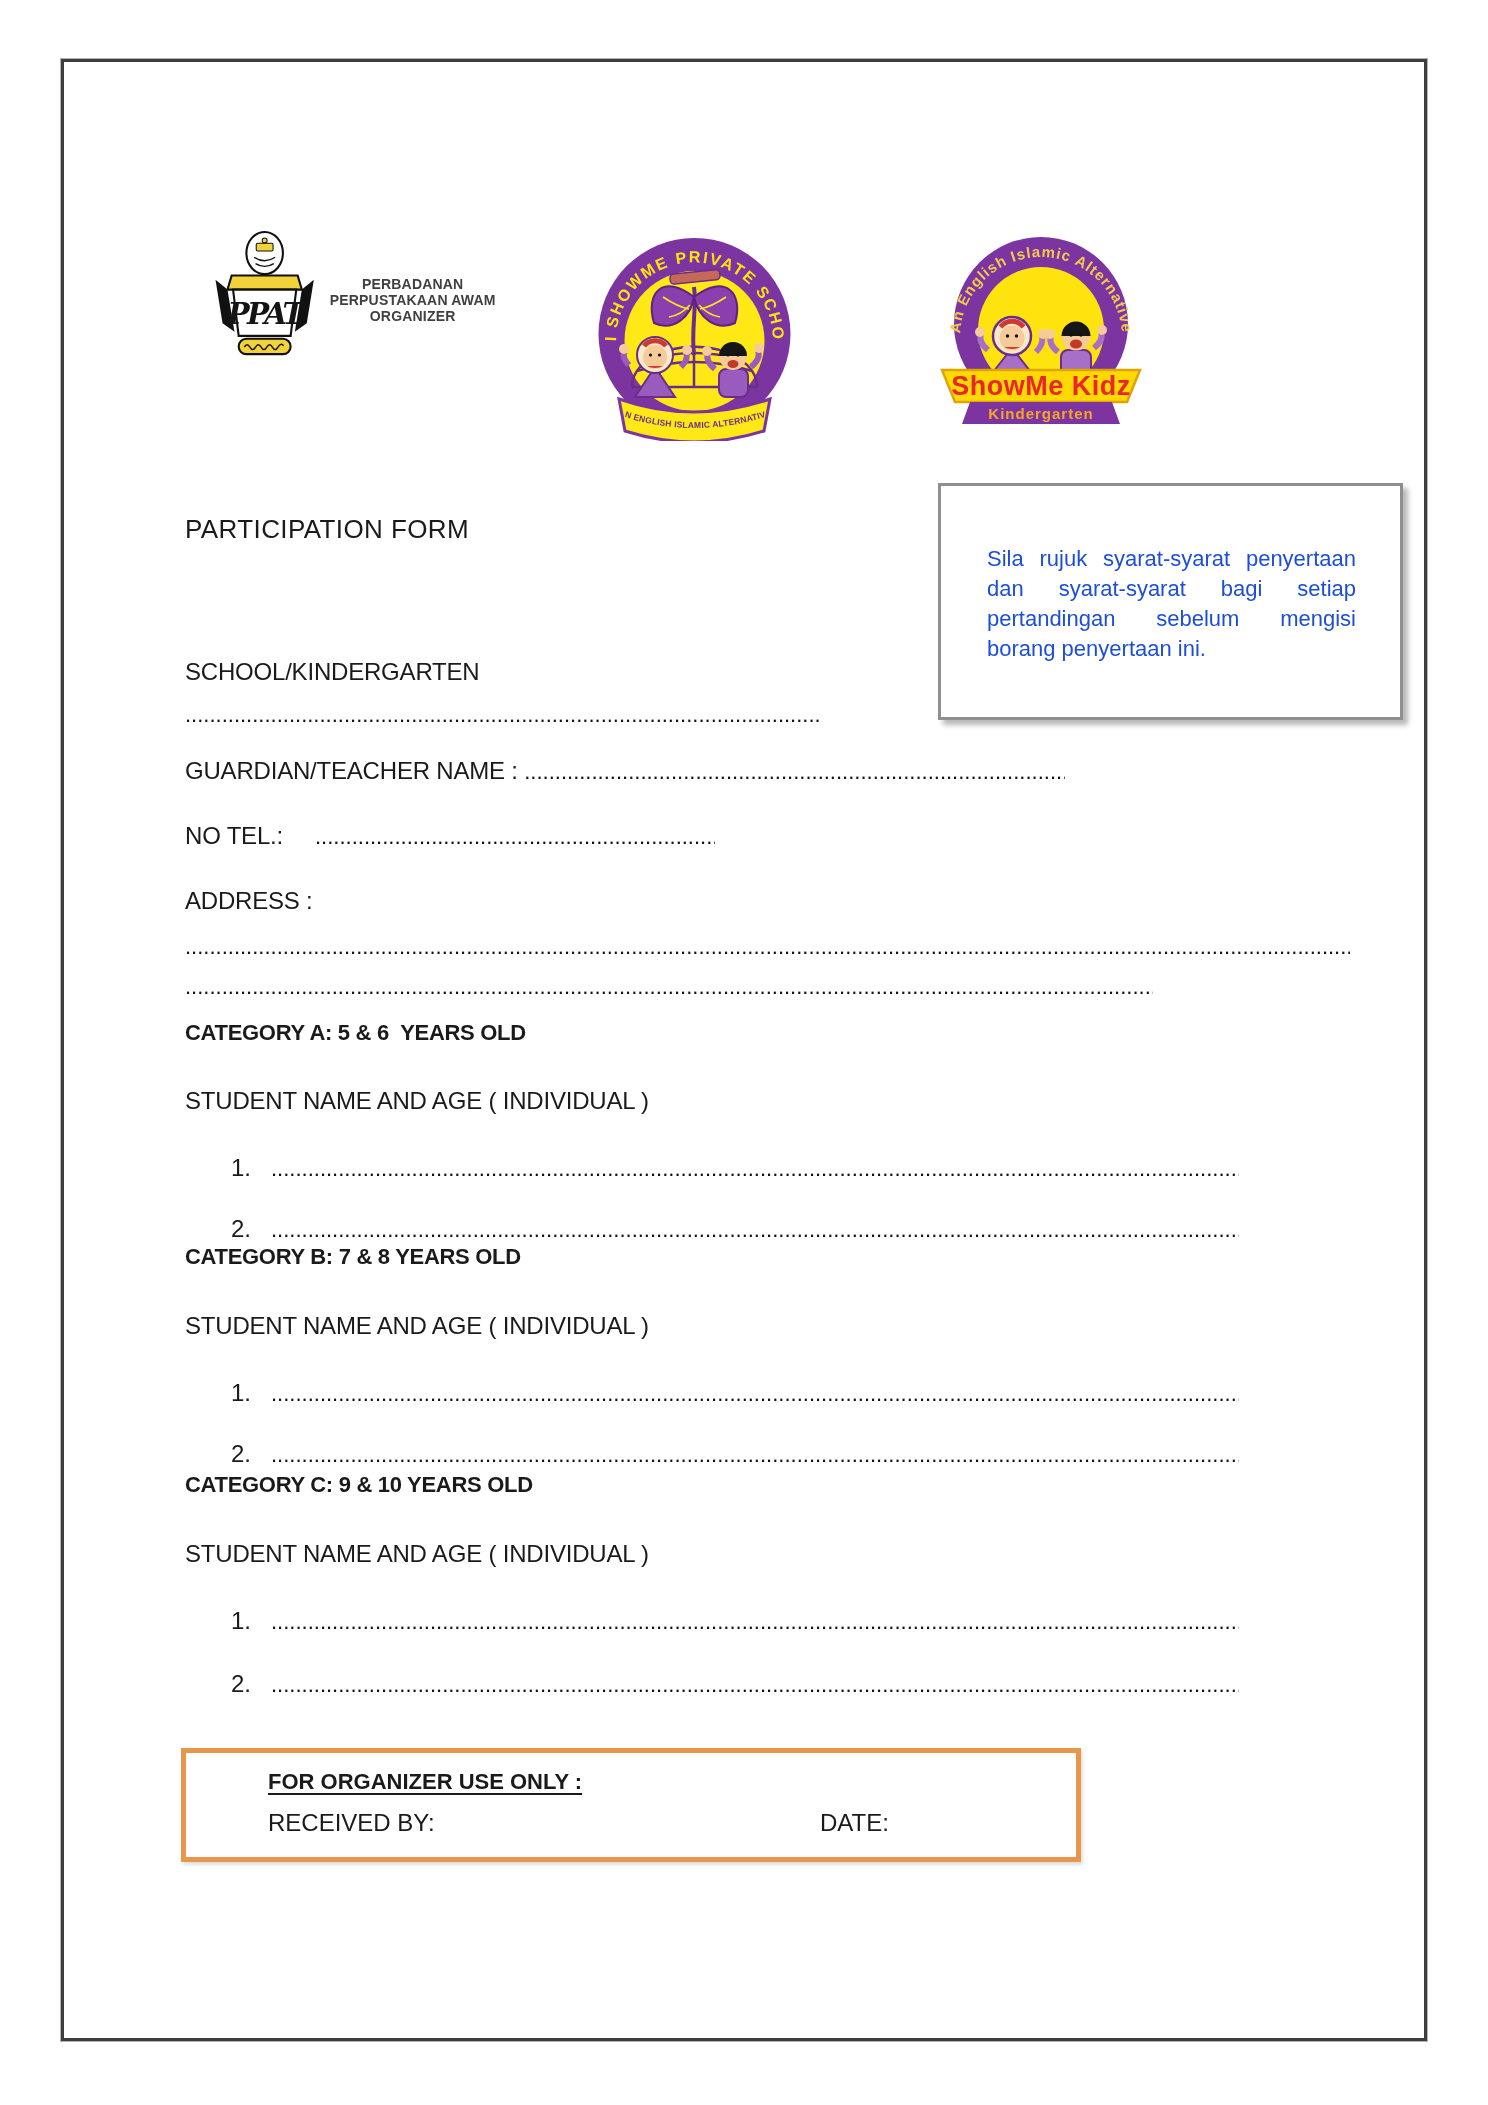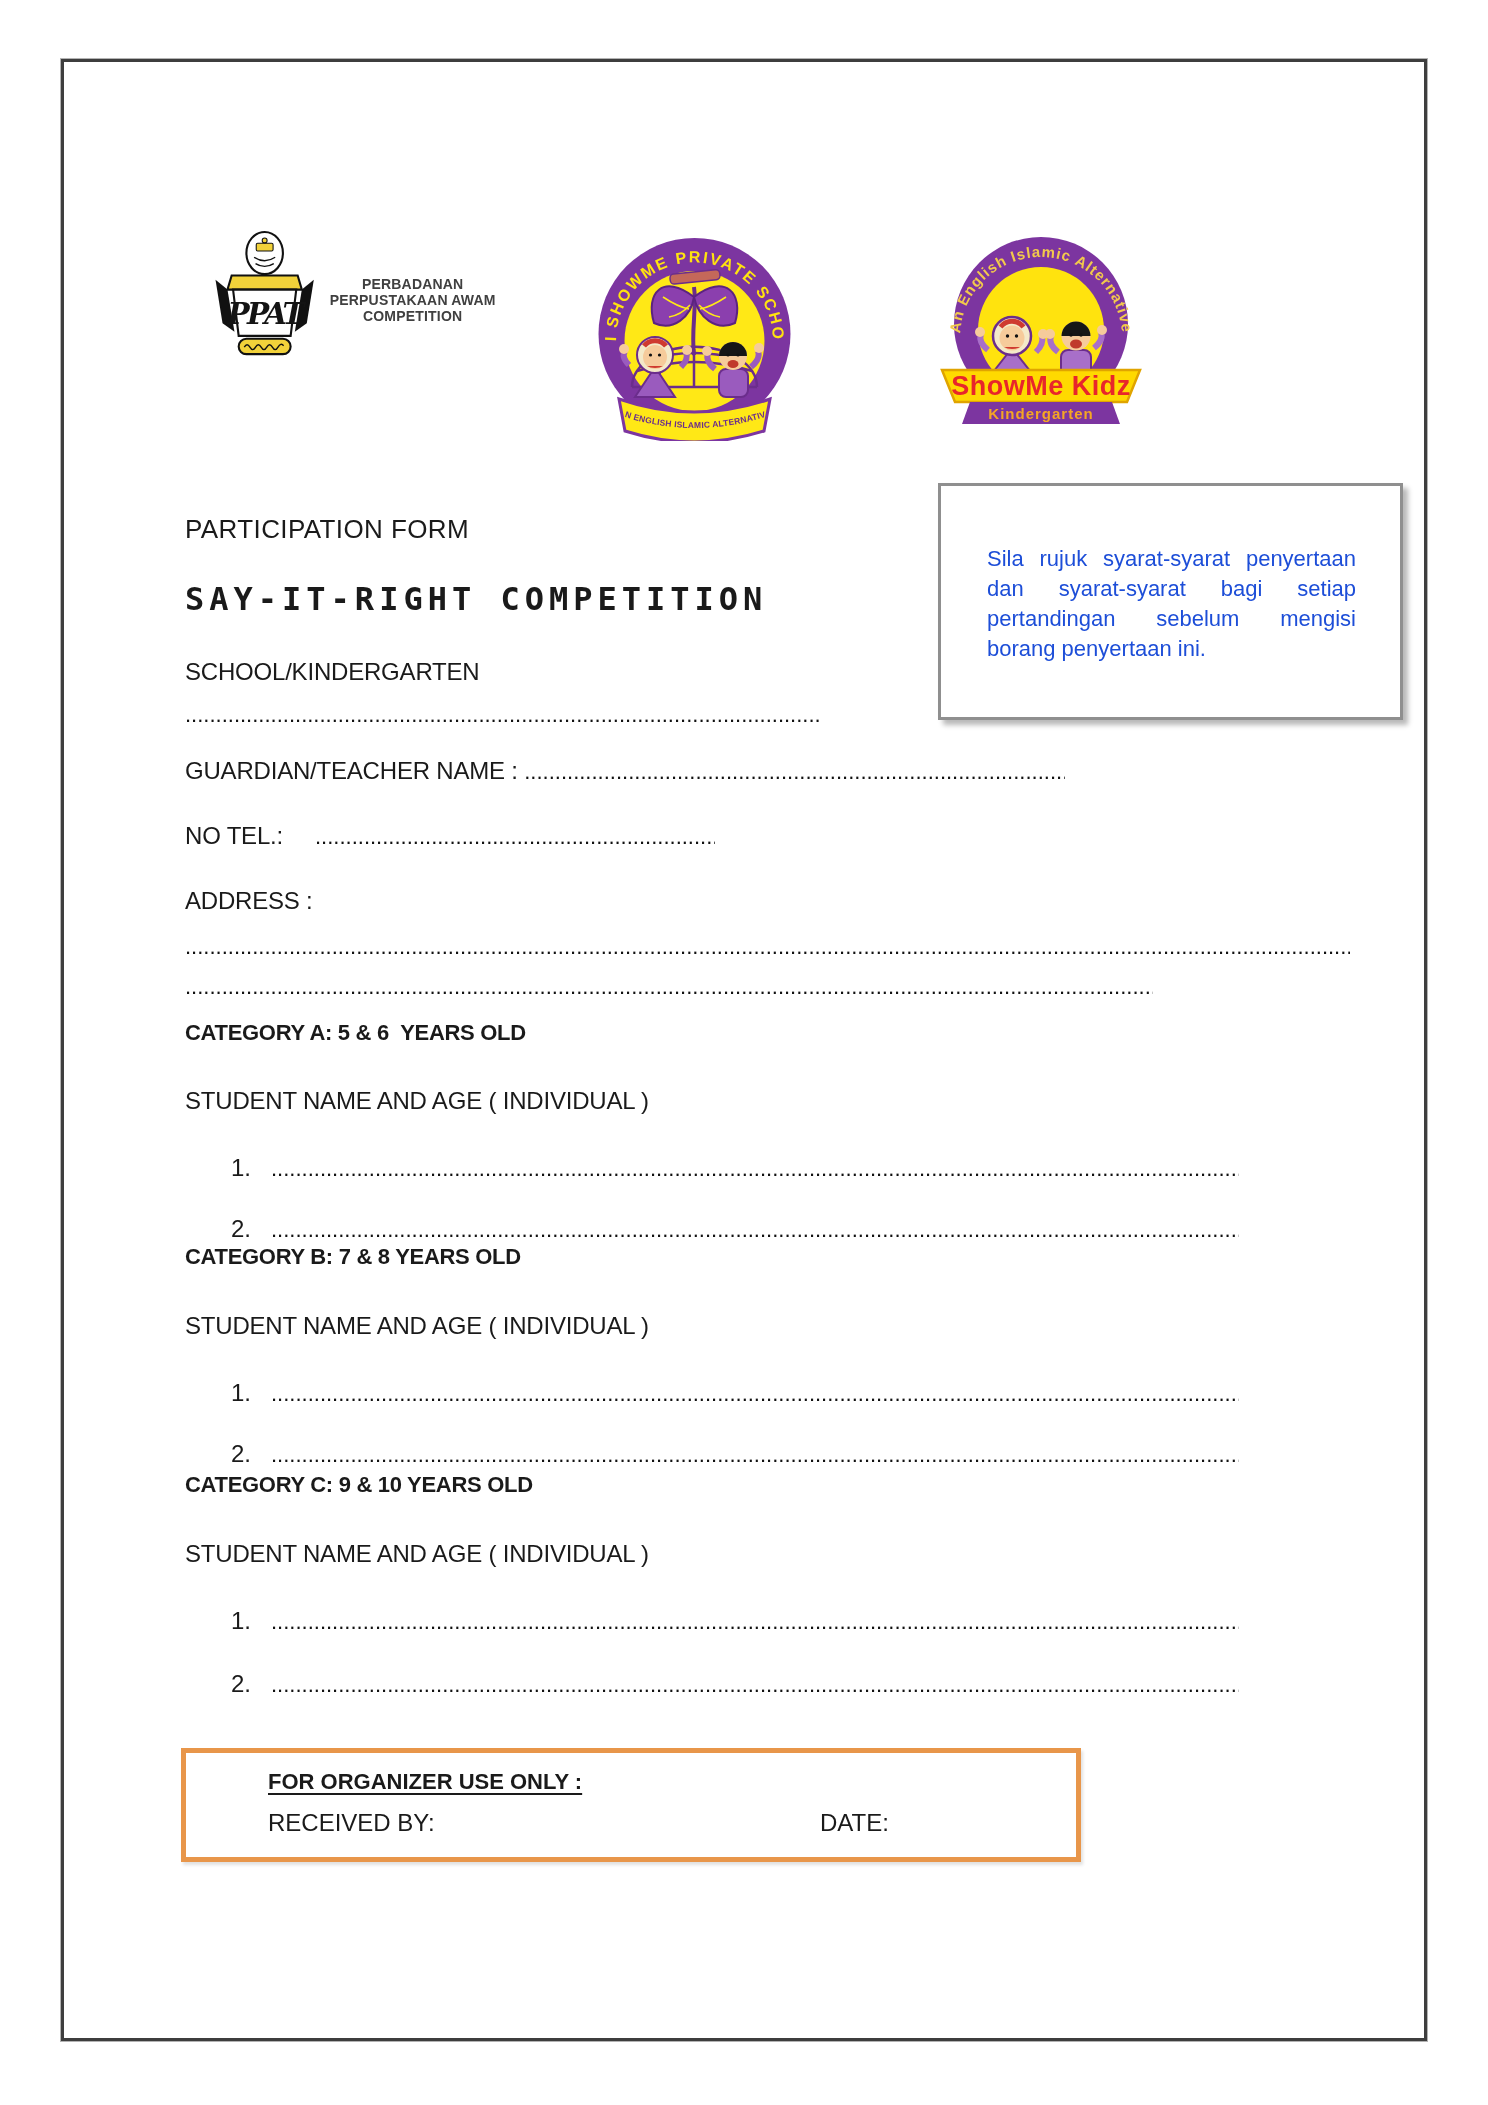--- a/index.html
+++ b/index.html
@@ -71,21 +71,21 @@
       <path d="M28 64 L122 64 L128 84 L22 84 Z" fill="#f2d23a" stroke="#111" stroke-width="3"></path>
       <path d="M22 84 L5 70 L15 132 L32 144 Z" fill="#111"></path>
       <path d="M128 84 L145 70 L135 132 L118 144 Z" fill="#111"></path>
       <path d="M30 84 L120 84 L112 150 L38 150 Z" fill="#fff" stroke="#111" stroke-width="3"></path>
       <text class="svg-mono" x="75" y="133" text-anchor="middle" font-size="42" font-weight="bold" font-style="italic" letter-spacing="-4" fill="#141414">PPAT</text>
       <rect x="38" y="154" width="74" height="22" rx="11" fill="#f2d23a" stroke="#111" stroke-width="3"></rect>
       <path d="M46 166 q4 -7 8 0 t8 0 t8 0 t8 0 t8 0 t8 0 t8 -2" stroke="#111" stroke-width="2" fill="none"></path>
     </svg>
     <div class="ppat-caption">
       <div>PERBADANAN PERPUSTAKAAN AWAM</div>
-      <div>COMPETITION</div>
+      <div>ORGANIZER</div>
     </div>
   </div>
 
   <div class="logo-wrap" style="left:529px; top:173px; width:203px;">
     <svg width="203" height="206" viewBox="0 0 203 206">
       <circle cx="101.5" cy="99" r="96" fill="#7c35a0"></circle>
       <circle cx="101.5" cy="106" r="70" fill="#ffe816"></circle>
       <defs>
         <path id="arcSri" d="M 23 106 A 78.5 78.5 0 1 1 180 106" fill="none"></path>
         <path id="bannerSri" d="M 32 182 Q 101 204 172 182" fill="none"></path>
@@ -193,21 +193,20 @@
   </div>
 
   <div class="abs notice-box">
     <div class="notice-line just">Sila rujuk syarat-syarat penyertaan</div>
     <div class="notice-line just">dan syarat-syarat bagi setiap</div>
     <div class="notice-line just">pertandingan sebelum mengisi</div>
     <div class="notice-line">borang penyertaan ini.</div>
   </div>
 
   <div class="abs h-participation">PARTICIPATION FORM</div>
-  <div class="abs h-title">SAY-IT-RIGHT COMPETITION</div>
 
   <div class="abs label" style="left:121px; top:596px;">SCHOOL/KINDERGARTEN</div>
   <div class="abs dotline dots" style="left:121px; top:640px; width:635px;">........................................................................................................................................................................................................................................</div>
 
   <div class="abs dotrow" style="left:121px; top:695px; width:880px;">
     <span class="label">GUARDIAN/TEACHER NAME : </span>
     <span class="dots">........................................................................................................................................................................................................................................</span>
   </div>
 
   <div class="abs dotrow" style="left:121px; top:760px; width:530px;gap:32px;">

